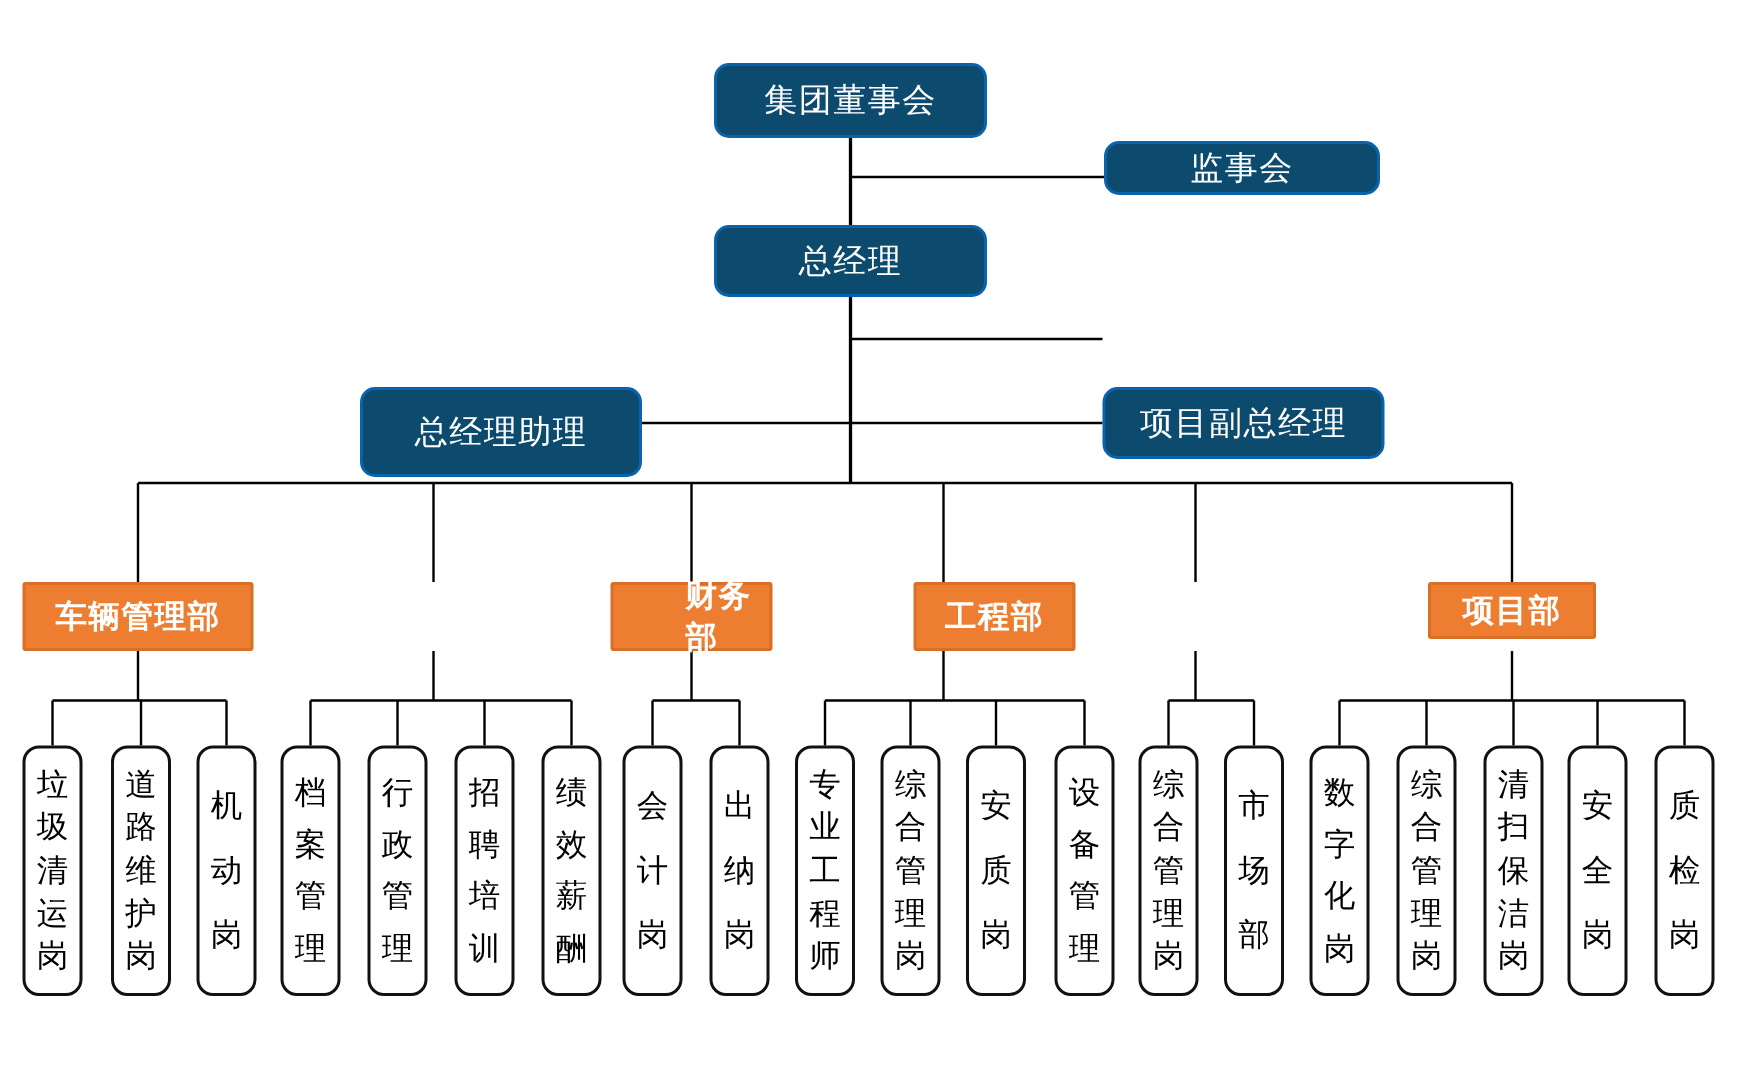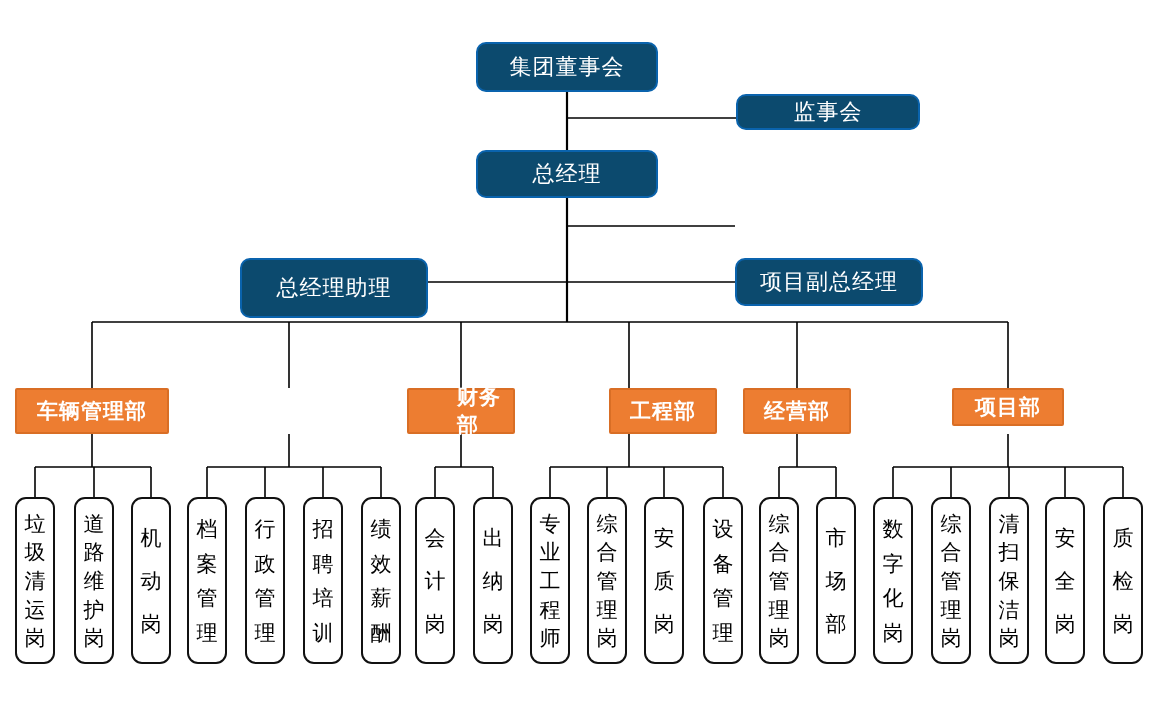--- a/index.html
+++ b/index.html
@@ -95,21 +95,20 @@
 
   <div class="node exec-box" style="left:476px;top:42px;width:182px;height:50px;">集团董事会</div>
   <div class="node exec-box" style="left:736px;top:94px;width:184px;height:36px;">监事会</div>
   <div class="node exec-box" style="left:476px;top:150px;width:182px;height:48px;">总经理</div>
   <div class="node exec-box" style="left:240px;top:258px;width:188px;height:60px;">总经理助理</div>
   <div class="node exec-box" style="left:735px;top:258px;width:188px;height:48px;">项目副总经理</div>
 
   <div class="node dept-box" style="left:15px;top:388px;width:154px;height:46px;">车辆管理部</div>
   <div class="node dept-box" style="left:407px;top:388px;width:108px;height:46px;padding-left:48px;">财务部</div>
   <div class="node dept-box" style="left:575px;top:388px;width:108px;height:46px;margin-left:34px;">工程部</div>
-  <div class="node dept-box" style="left:743px;top:388px;width:108px;height:46px;">经营部</div>
   <div class="node dept-box" style="left:952px;top:388px;width:112px;height:38px;">项目部</div>
 
   <div class="node pos-box" style="left:15px;top:497px;width:40px;height:167px;">
     <div class="v-label">
         <span>垃</span>
         <span>圾</span>
         <span>清</span>
         <span>运</span>
         <span>岗</span>
       </div>

